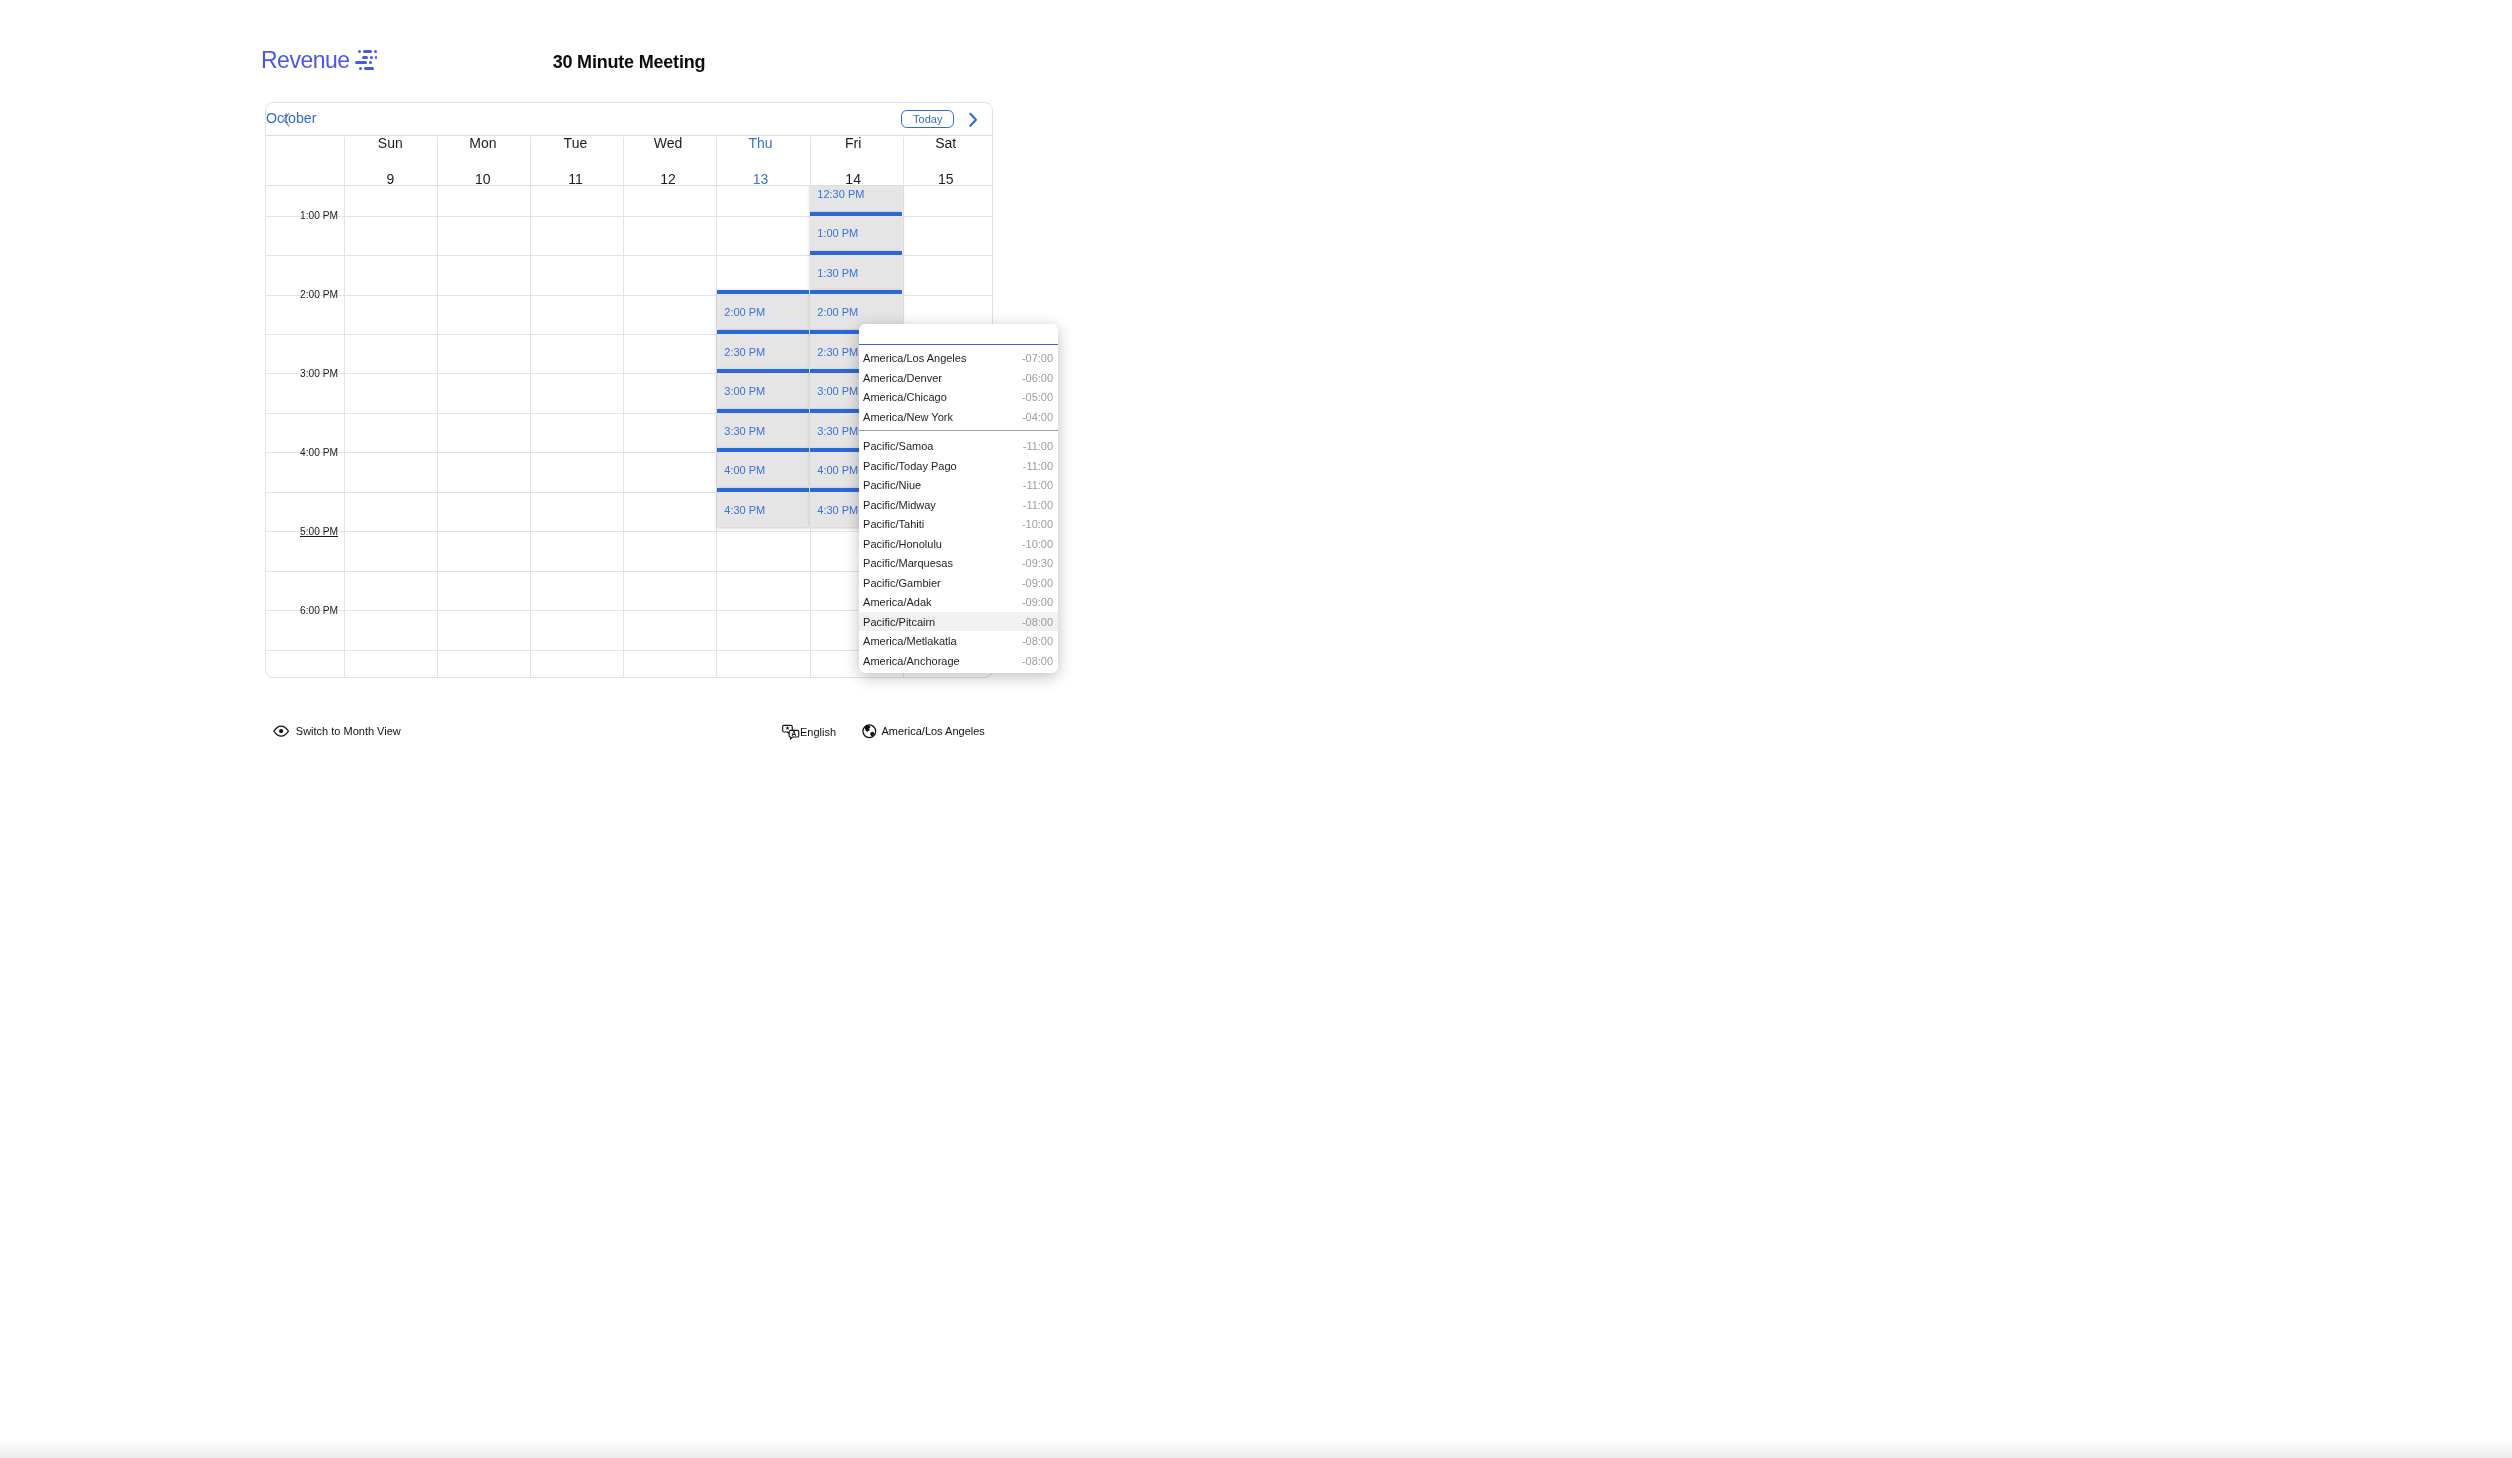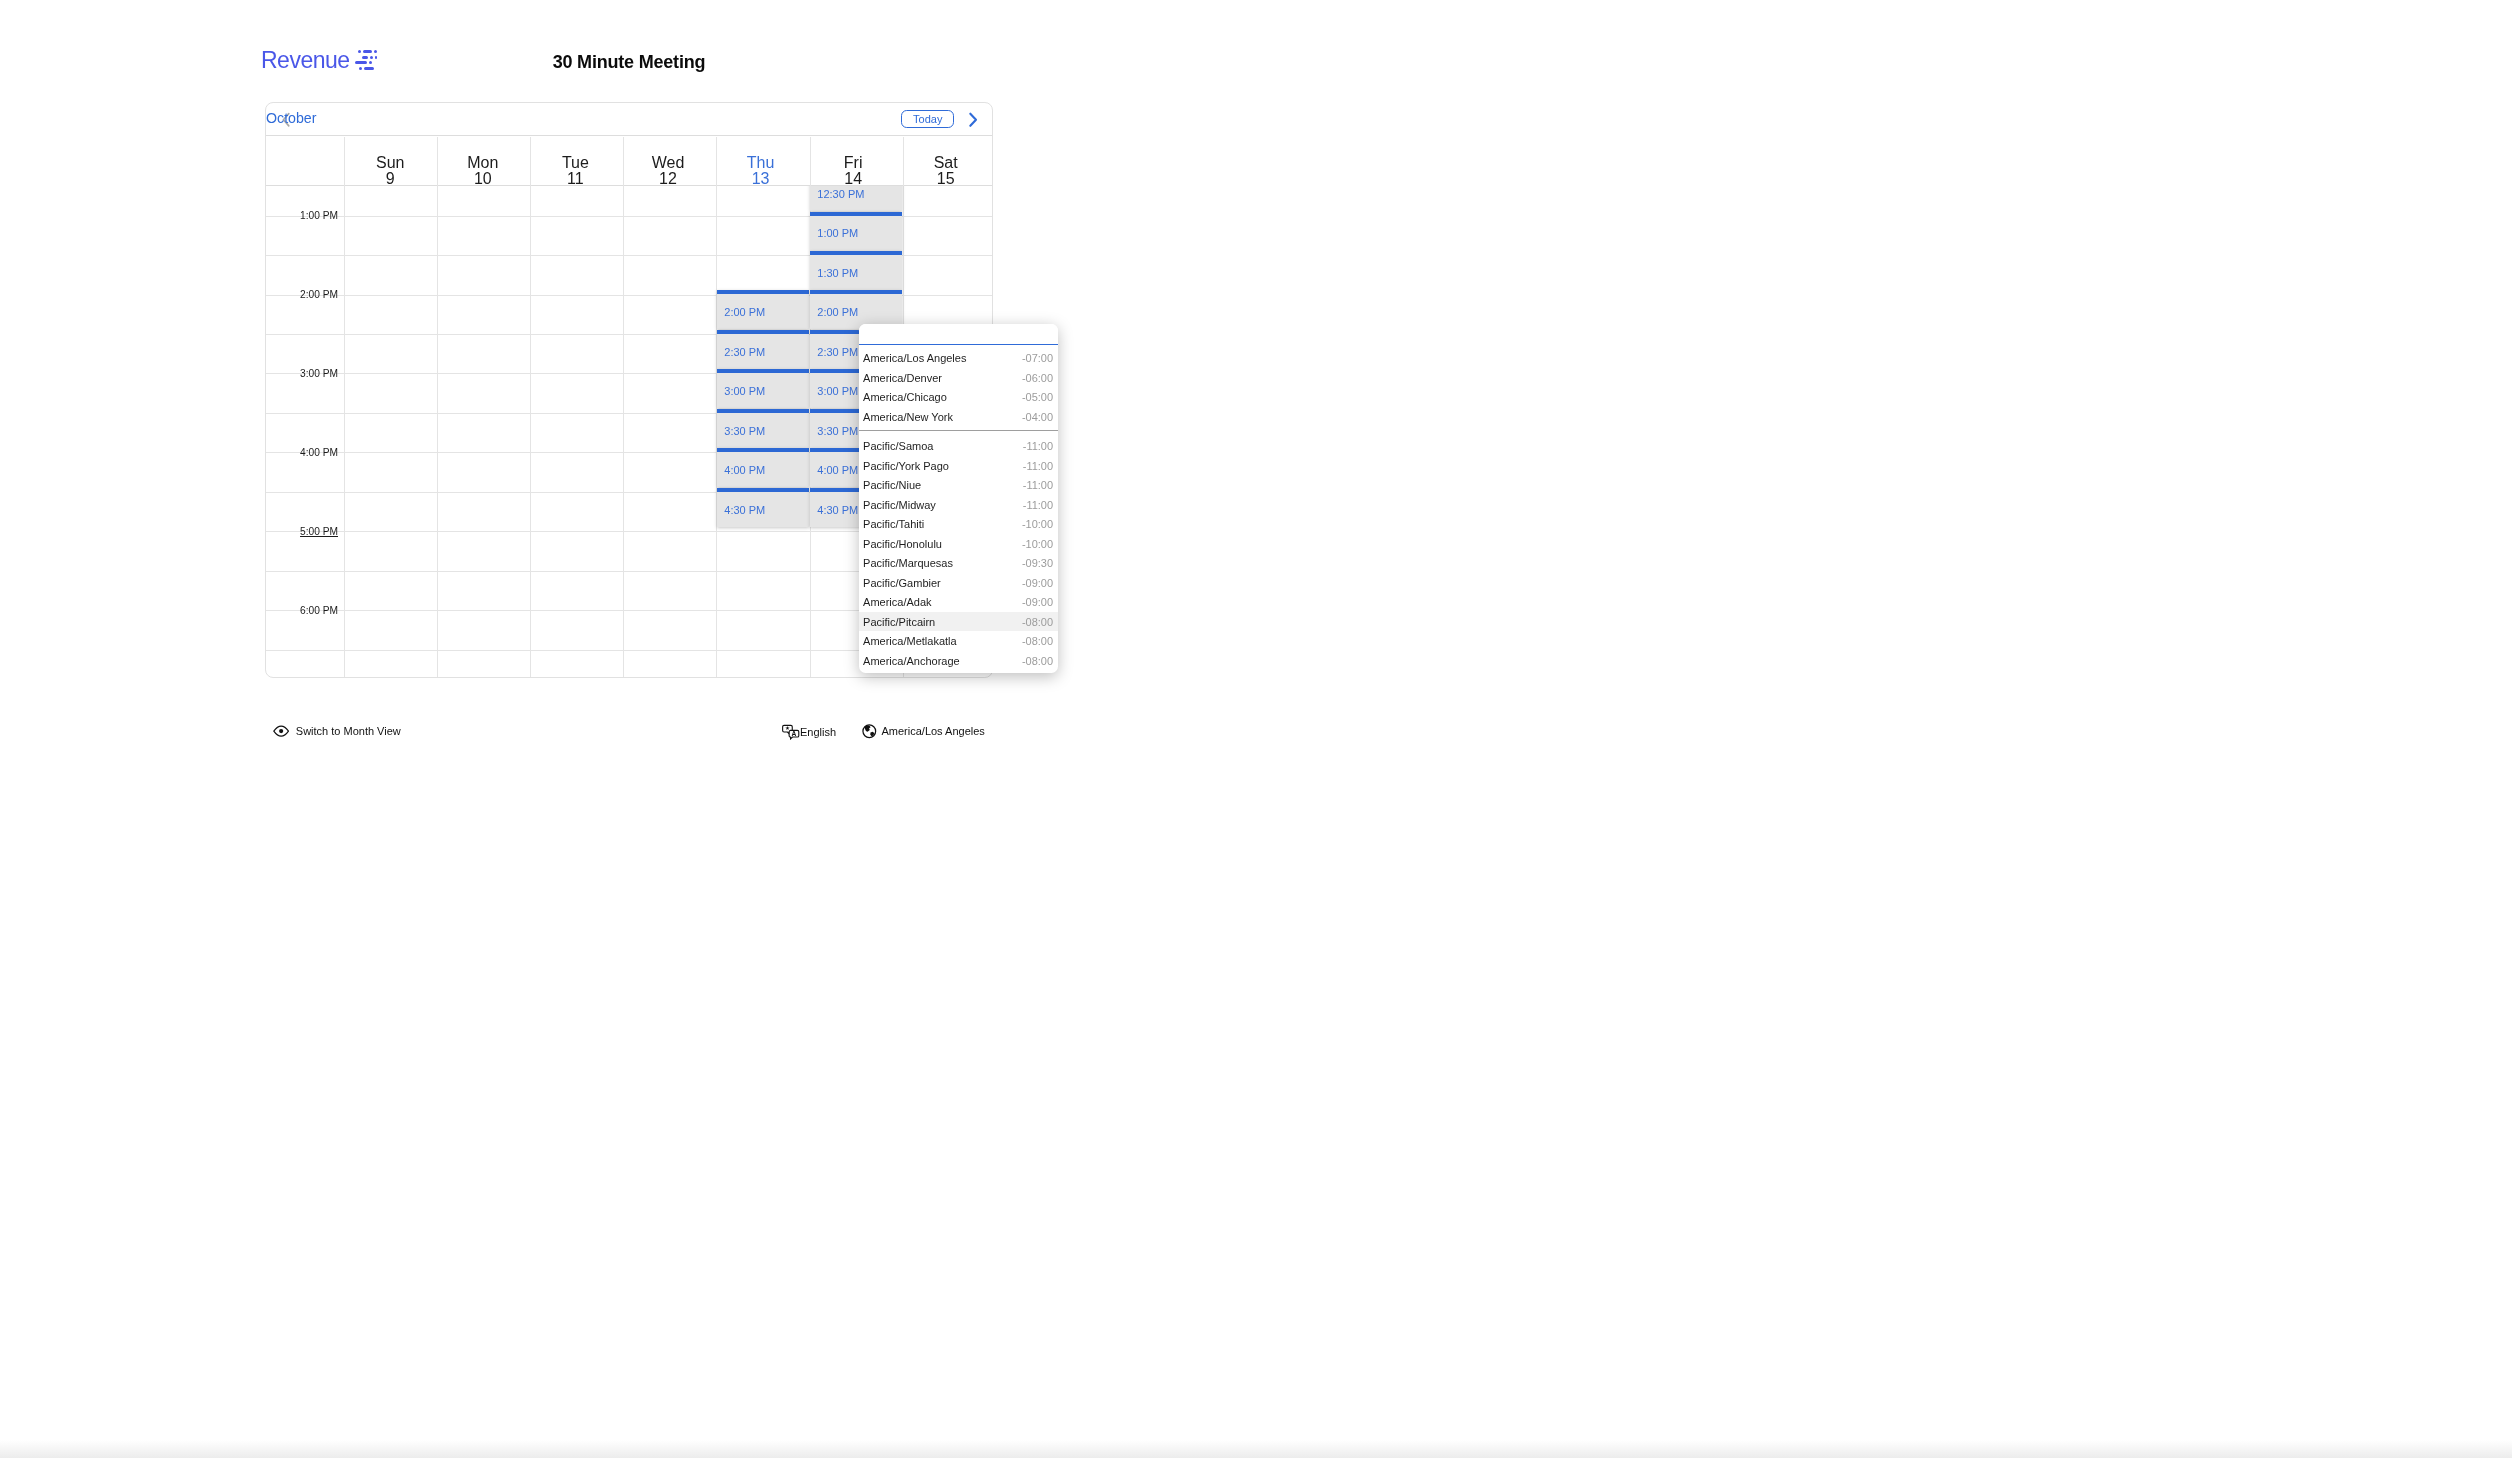--- a/index.html
+++ b/index.html
@@ -25,22 +25,22 @@
   #month-title { position:absolute; left:0; top:7.3px; width:100%; 
     font-size:14.2px; color:#2F6BD8; }
   #prev-btn { position:absolute; left:10.6px; top:6.5px; width:19.5px; height:19.5px; cursor:pointer; }
   #next-btn { position:absolute; right:9.8px; top:6.5px; width:19.5px; height:19.5px; cursor:pointer; }
   #today-btn { position:absolute; right:38px; top:7.3px; height:18px; padding:0 10.6px;
     border:1.2px solid #2F6BD8; border-radius:5.7px; background:#fff; color:#2F6BD8;
     font-size:11px; font-family:inherit; display:flex; align-items:center; cursor:pointer; }
 
   #day-row { position:absolute; left:0; top:34px; width:100%; height:49px;
     border-bottom:0.8px solid #DDDDDD; display:grid; grid-template-columns:78px repeat(7,1fr); }
-  .day-cell { display:flex; flex-direction:column; align-items:center; justify-content:flex-end;
-    gap:3.3px; font-size:16px; color:#1c1c1c; line-height:12.2px; }
+  .day-cell { display:flex; flex-direction:column; align-items:center; justify-content:space-between;
+    gap:3.3px; font-size:14px; color:#1c1c1c; line-height:12.2px; }
   .day-cell.active { color:#3A70D8; }
 
   #vlines .vl { position:absolute; top:34px; width:0.8px; height:540px; background:#E4E4E4; }
   #grid { position:absolute; left:0; top:83px; width:100%; height:491px; overflow:hidden; }
   .hl { position:absolute; left:0; width:100%; height:0.8px; background:#E4E4E4; }
   .hour-label { position:absolute; left:0; width:72px; text-align:right;
     font-size:10.2px; color:#1b1b1b; }
 
   .slot { position:absolute; background:#e5e5e5; border-top:4.1px solid #2C68D4;
     box-shadow:0 0.8px 3.3px rgba(0,0,0,0.22); display:flex; align-items:center;
@@ -207,21 +207,21 @@
       <div class="tz-item">
         <span class="tz-name">America/New York</span>
         <span class="tz-off">-04:00</span>
       </div>
       <div class="tz-divider"></div>
       <div class="tz-item">
         <span class="tz-name">Pacific/Samoa</span>
         <span class="tz-off">-11:00</span>
       </div>
       <div class="tz-item">
-        <span class="tz-name">Pacific/York Pago</span>
+        <span class="tz-name">Pacific/Today Pago</span>
         <span class="tz-off">-11:00</span>
       </div>
       <div class="tz-item">
         <span class="tz-name">Pacific/Niue</span>
         <span class="tz-off">-11:00</span>
       </div>
       <div class="tz-item">
         <span class="tz-name">Pacific/Midway</span>
         <span class="tz-off">-11:00</span>
       </div>

